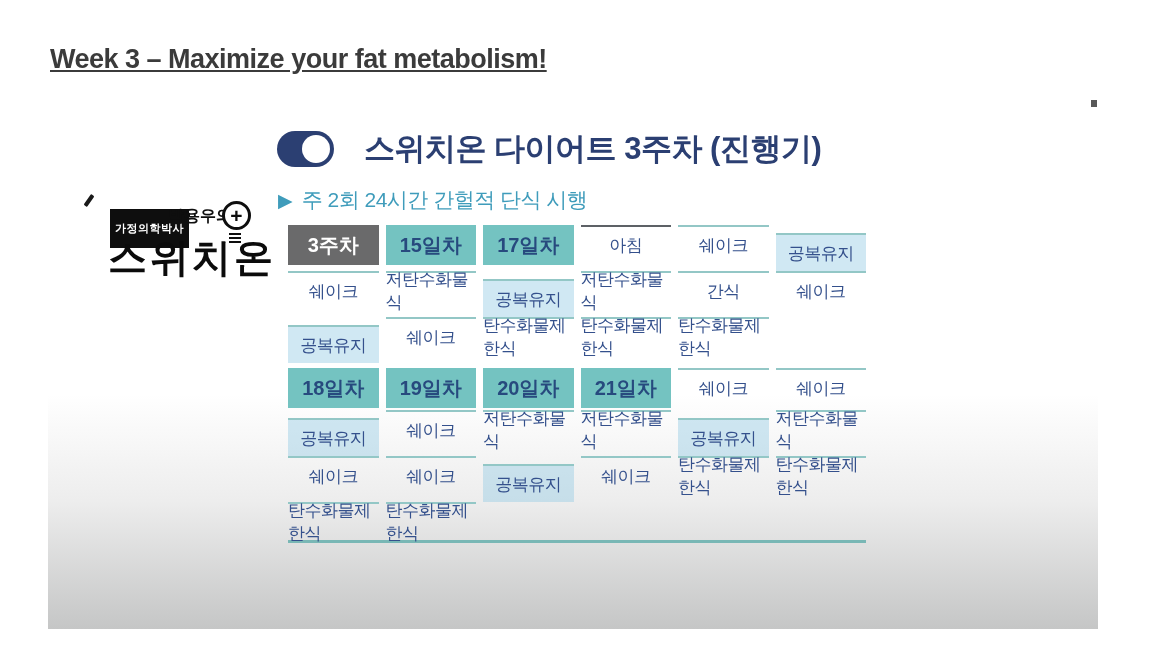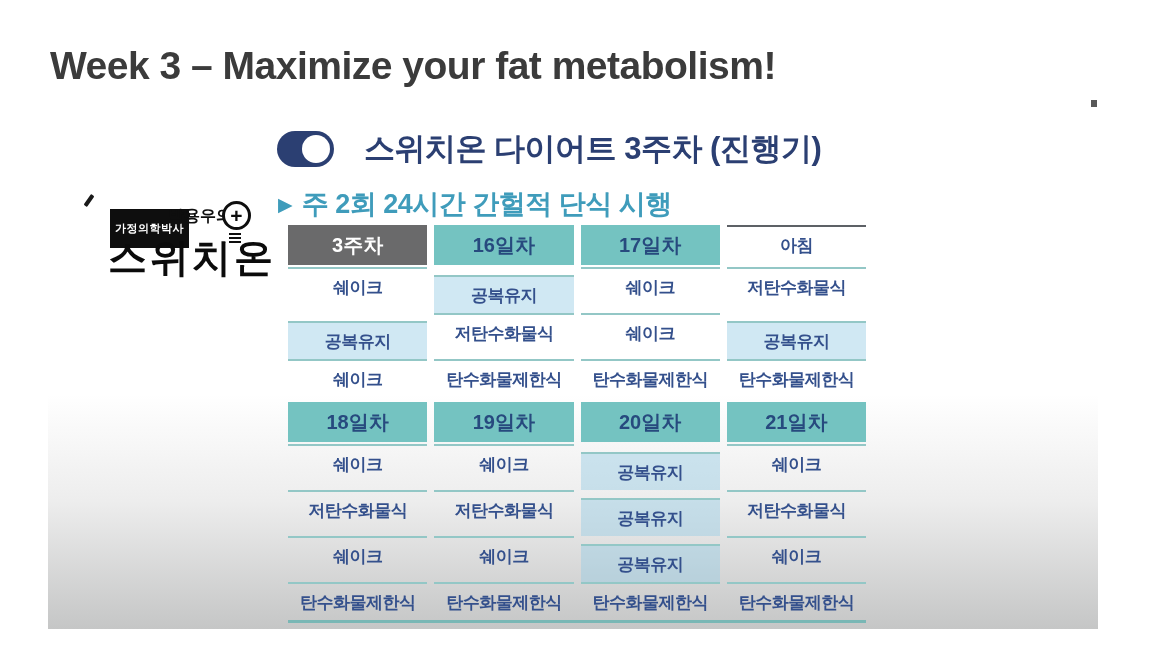--- a/index.html
+++ b/index.html
@@ -4,21 +4,21 @@
 <style>
   * { margin:0; padding:0; box-sizing:border-box; }
   html,body { width:1149px; height:646px; }
   body {
     position:relative; overflow:hidden; background:#ffffff;
     font-family:"Liberation Sans", sans-serif;
   }
   
   .slide-title {
     position:absolute; left:50px; top:44px;
-    font-size:39px; font-weight:bold; color:#3b3b3b; letter-spacing:-0.5px;
+    font-size:27px; font-weight:bold; color:#3b3b3b; letter-spacing:-0.5px;text-decoration:underline;
   }
   
   .video-frame {
     position:absolute; left:48px; top:96px; width:1050px; height:533px;
     background:linear-gradient(to bottom,#ffffff 0%,#ffffff 56%,#ededed 76%,#c5c6c6 100%);
   }
   .artifact {
     position:absolute; left:1091px; top:100px; width:6px; height:7px;
     background:#2e2e2e; opacity:.8;
   }
@@ -56,32 +56,32 @@
   .toggle-icon .knob {
     position:absolute; right:4px; top:4px; width:28px; height:28px;
     background:#ffffff; border-radius:50%;
   }
   .ig-heading-text {
     margin-left:14px; font-size:31px; font-weight:800; color:#2b3f72; letter-spacing:-0.5px;
   }
   
   .ig-sub { position:absolute; left:278px; top:186px; display:flex; align-items:center; }
   .play-tri { font-size:19px; color:#3f9cbb; margin-right:9px; line-height:1; }
-  .ig-sub-text { font-size:27px; font-weight:bold; color:#3f9cbb; letter-spacing:-0.5px; }
+  .ig-sub-text { font-size:21px; font-weight:normal; color:#3f9cbb; letter-spacing:-0.5px; }
   
   .tbl { position:absolute; left:288px; top:225px; width:578px; }
-  .grid { display:grid; grid-template-columns:repeat(4,1fr); column-gap:7px; }
+  .grid { display:grid; grid-template-columns:repeat(6,1fr); column-gap:7px; }
   .hdr {
     height:40px; margin-bottom:2px; background:#74c3c1; color:#274a7e;
     font-size:20px; font-weight:800; display:flex; align-items:center; justify-content:center;
   }
   .hdr.dark { background:#6a6a6b; color:#ffffff; }
   .cell {
     height:38px; display:flex; align-items:center; justify-content:center;
-    font-size:17px; font-weight:700; color:#34508c;
+    font-size:17px; font-weight:400; color:#34508c;
     border-top:2px solid #93c7c6; letter-spacing:-0.5px;
   }
   .cell.hl { background:rgba(150,205,228,0.45);margin-top:8px; }
   .cell.dk { border-top-color:#5d6166; }
   .block2 { margin-top:5px; }
   .tbl-bottom-line { height:3px; background:#79b7b5; margin-top:0; }
 </style>
 </head>
 <body>
 
@@ -111,32 +111,33 @@
 
   <div class="ig-sub" style="position:absolute; left:230px; top:90px;">
     <span class="play-tri">▶</span>
     <span class="ig-sub-text">주 2회 24시간 간헐적 단식 시행</span>
   </div>
 
   <div class="tbl" style="left:240px; top:129px;">
 
     <div class="grid">
       <div class="hdr dark">3주차</div>
-      <div class="hdr">16일차</div>
+      <div class="hdr">15일차</div>
       <div class="hdr">17일차</div>
 
       <div class="cell dk">아침</div>
       <div class="cell">쉐이크</div>
       <div class="cell hl">공복유지</div>
       <div class="cell">쉐이크</div>
 
       <div class="cell">저탄수화물식</div>
       <div class="cell hl">공복유지</div>
       <div class="cell">저탄수화물식</div>
 
+      <div class="cell">간식</div>
       <div class="cell">쉐이크</div>
       <div class="cell hl">공복유지</div>
       <div class="cell">쉐이크</div>
 
       <div class="cell">탄수화물제한식</div>
       <div class="cell">탄수화물제한식</div>
       <div class="cell">탄수화물제한식</div>
     </div>
 
     <div class="grid block2">

